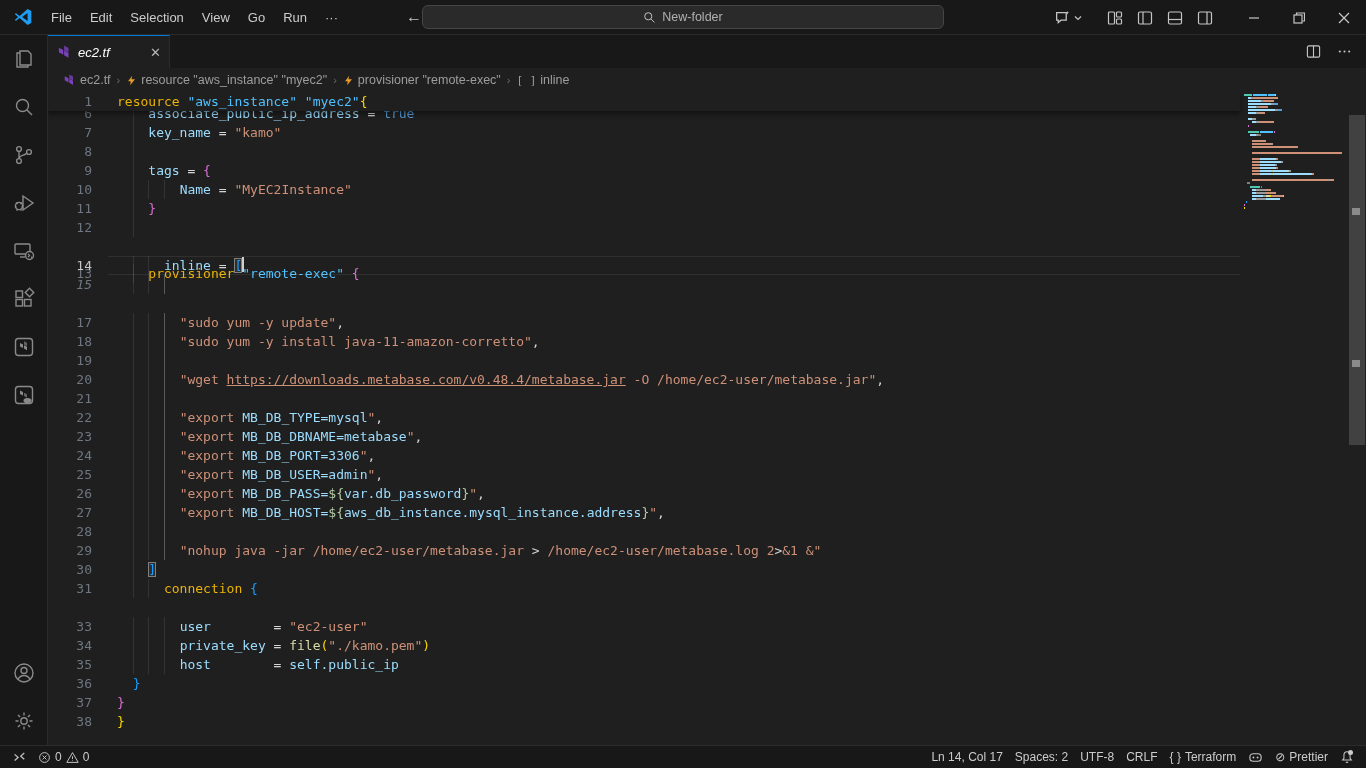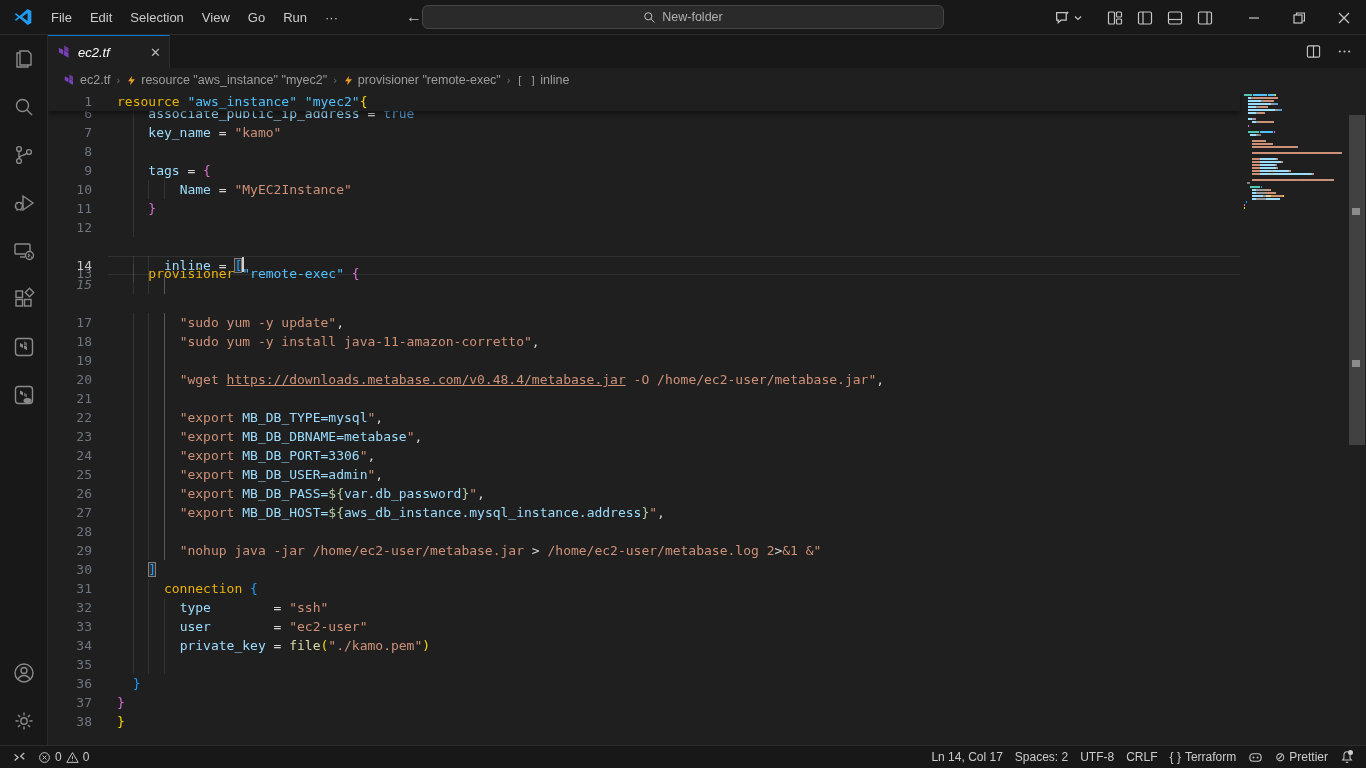--- a/index.html
+++ b/index.html
@@ -329,24 +329,23 @@
         <div class="row" style="top: 316px;"><span class="ln">22</span><i class="guide" style="left: 84.66px;"></i><i class="guide" style="left: 100.32px;"></i><i class="guide act" style="left: 115.98px;"></i><span class="code"><span class="t-ws">        </span><span class="t-str">"export </span><span class="t-env">MB_DB_TYPE=mysql</span><span class="t-str">"</span><span class="t-pun">,</span></span></div>
         <div class="row" style="top: 335px;"><span class="ln">23</span><i class="guide" style="left: 84.66px;"></i><i class="guide" style="left: 100.32px;"></i><i class="guide act" style="left: 115.98px;"></i><span class="code"><span class="t-ws">        </span><span class="t-str">"export </span><span class="t-env">MB_DB_DBNAME=metabase</span><span class="t-str">"</span><span class="t-pun">,</span></span></div>
         <div class="row" style="top: 354px;"><span class="ln">24</span><i class="guide" style="left: 84.66px;"></i><i class="guide" style="left: 100.32px;"></i><i class="guide act" style="left: 115.98px;"></i><span class="code"><span class="t-ws">        </span><span class="t-str">"export </span><span class="t-env">MB_DB_PORT=3306</span><span class="t-str">"</span><span class="t-pun">,</span></span></div>
         <div class="row" style="top: 373px;"><span class="ln">25</span><i class="guide" style="left: 84.66px;"></i><i class="guide" style="left: 100.32px;"></i><i class="guide act" style="left: 115.98px;"></i><span class="code"><span class="t-ws">        </span><span class="t-str">"export </span><span class="t-env">MB_DB_USER=admin</span><span class="t-str">"</span><span class="t-pun">,</span></span></div>
         <div class="row" style="top: 392px;"><span class="ln">26</span><i class="guide" style="left: 84.66px;"></i><i class="guide" style="left: 100.32px;"></i><i class="guide act" style="left: 115.98px;"></i><span class="code"><span class="t-ws">        </span><span class="t-str">"export </span><span class="t-env">MB_DB_PASS=</span><span class="t-interp">${</span><span class="t-env">var.db_password</span><span class="t-interp">}</span><span class="t-str">"</span><span class="t-pun">,</span></span></div>
         <div class="row" style="top: 411px;"><span class="ln">27</span><i class="guide" style="left: 84.66px;"></i><i class="guide" style="left: 100.32px;"></i><i class="guide act" style="left: 115.98px;"></i><span class="code"><span class="t-ws">        </span><span class="t-str">"export </span><span class="t-env">MB_DB_HOST=</span><span class="t-interp">${</span><span class="t-env">aws_db_instance.mysql_instance.address</span><span class="t-interp">}</span><span class="t-str">"</span><span class="t-pun">,</span></span></div>
         <div class="row" style="top: 430px;"><span class="ln">28</span><i class="guide" style="left: 84.66px;"></i><i class="guide" style="left: 100.32px;"></i><i class="guide act" style="left: 115.98px;"></i><span class="code"></span></div>
         <div class="row" style="top: 449px;"><span class="ln">29</span><i class="guide" style="left: 84.66px;"></i><i class="guide" style="left: 100.32px;"></i><i class="guide act" style="left: 115.98px;"></i><span class="code"><span class="t-ws">        </span><span class="t-str">"nohup java -jar /home/ec2-user/metabase.jar </span><span class="t-pun">&gt;</span><span class="t-str"> /home/ec2-user/metabase.log 2</span><span class="t-pun">&gt;</span><span class="t-str">&amp;1 &amp;"</span></span></div>
         <div class="row" style="top: 468px;"><span class="ln">30</span><i class="guide" style="left: 84.66px;"></i><span class="code"><span class="t-ws">    </span><span class="t-b2bm">]</span></span></div>
         <div class="row" style="top: 487px;"><span class="ln">31</span><i class="guide" style="left: 84.66px;"></i><i class="guide" style="left: 100.32px;"></i><span class="code"><span class="t-ws">      </span><span class="t-kw">connection</span><span class="t-ws"> </span><span class="t-b2">{</span></span></div>
-        <div class="row" style="top: 506px;"><span class="ln">32</span><i class="guide" style="left: 84.66px;"></i><i class="guide" style="left: 100.32px;"></i><i class="guide" style="left: 115.98px;"></i><span class="code"><span class="t-ws">        </span><span class="t-prop">type</span><span class="t-pun">        = </span><span class="t-str">"ssh"</span></span></div>
         <div class="row" style="top: 525px;"><span class="ln">33</span><i class="guide" style="left: 84.66px;"></i><i class="guide" style="left: 100.32px;"></i><i class="guide" style="left: 115.98px;"></i><span class="code"><span class="t-ws">        </span><span class="t-prop">user</span><span class="t-pun">        = </span><span class="t-str">"ec2-user"</span></span></div>
         <div class="row" style="top: 544px;"><span class="ln">34</span><i class="guide" style="left: 84.66px;"></i><i class="guide" style="left: 100.32px;"></i><i class="guide" style="left: 115.98px;"></i><span class="code"><span class="t-ws">        </span><span class="t-prop">private_key</span><span class="t-pun"> = </span><span class="t-fn">file</span><span class="t-b0">(</span><span class="t-str">"./kamo.pem"</span><span class="t-b0">)</span></span></div>
-        <div class="row" style="top: 563px;"><span class="ln">35</span><i class="guide" style="left: 84.66px;"></i><i class="guide" style="left: 100.32px;"></i><i class="guide" style="left: 115.98px;"></i></div>
+        <div class="row" style="top: 563px;"><span class="ln">35</span><i class="guide" style="left: 84.66px;"></i><i class="guide" style="left: 100.32px;"></i><i class="guide" style="left: 115.98px;"></i><span class="code"><span class="t-ws">        </span><span class="t-prop">host</span><span class="t-pun">        = </span><span class="t-prop">self.public_ip</span></span></div>
         <div class="row" style="top: 582px;"><span class="ln">36</span><span class="code"><span class="t-ws">  </span><span class="t-b2">}</span></span></div>
         <div class="row" style="top: 601px;"><span class="ln">37</span><span class="code"><span class="t-b1">}</span></span></div>
         <div class="row" style="top: 620px;"><span class="ln">38</span><span class="code"><span class="t-b0">}</span></span></div>
       </div>
     <div class="sticky">
         <div class="row" style="top: 0px;"><span class="ln">1</span><span class="code"><span class="t-kw">resource</span><span class="t-ws"> </span><span class="t-lbl">"aws_instance"</span><span class="t-ws"> </span><span class="t-lbl">"myec2"</span><span class="t-b0">{</span></span></div>
       </div>
     <div class="minimap">
         <div class="mmrow" style="top: 2px;"><i class="t-kw" style="width: 8px;"></i><i class="t-ws" style="width: 1px;"></i><i class="t-lbl" style="width: 14px;"></i><i class="t-ws" style="width: 1px;"></i><i class="t-lbl" style="width: 7px;"></i><i class="t-b0" style="width: 1px;"></i></div>
         <div class="mmrow" style="top: 5.05px;"><i class="t-ws" style="width: 4px;"></i><i class="t-prop" style="width: 3px;"></i><i class="t-pun" style="width: 3px;"></i><i class="t-str" style="width: 24px;"></i></div>

